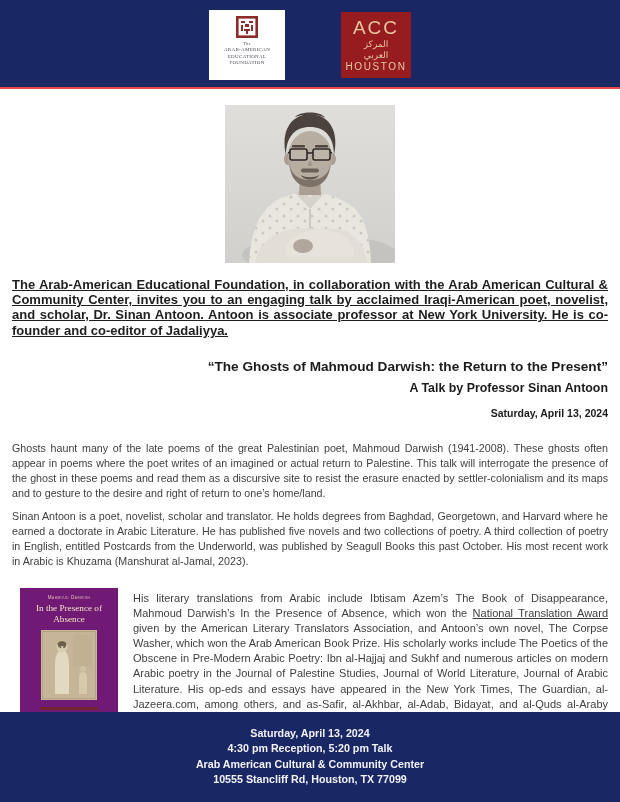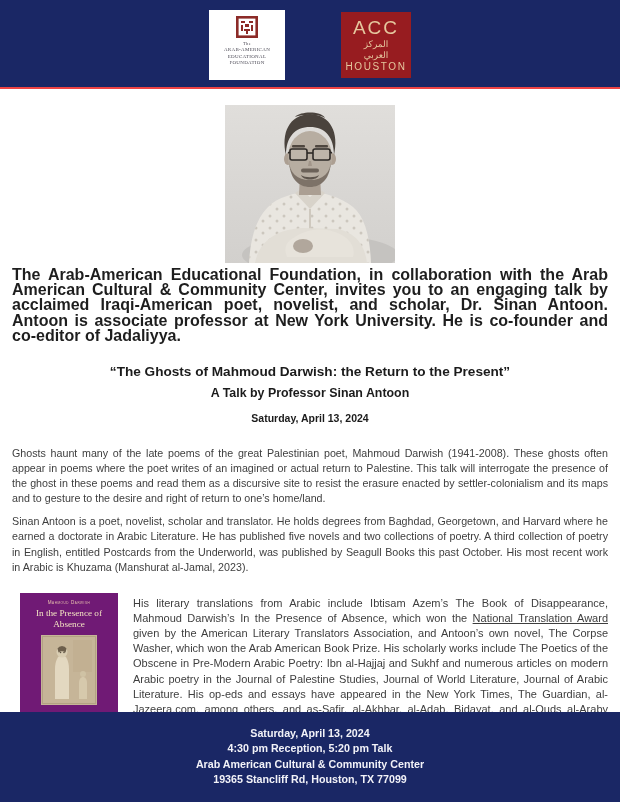--- a/index.html
+++ b/index.html
@@ -29,24 +29,24 @@
     display:flex; flex-direction:column; align-items:center; justify-content:center;
     text-align:center; margin-top:2px;
   }
   .acc-acronym { font-size:19px; line-height:19px; letter-spacing:2px; font-weight:400; }
   .acc-arabic  { font-size:9px;  line-height:11px; margin:2px 16px 1px; }
   .acc-city    { font-size:10px;  line-height:9px; letter-spacing:1.6px; }
   
   main { padding:0 12px; }
   .portrait { display:block; width:170px; margin:16px auto 0; }
   .intro {
-    font-weight:bold; color:#1e1e1e;
-    font-size:16px; line-height:15.2px; text-align:justify;
-  }
-  .title-block { text-align:center; margin-top:21px; color:#1b1b1b; }
+    margin-top:10px; font-weight:bold; color:#1e1e1e;
+    font-size:13px; line-height:15.2px; text-align:justify;text-decoration:underline;
+  }
+  .title-block { text-align:right; margin-top:21px; color:#1b1b1b; }
   .title-block h1 { font-size:13.6px; line-height:16px; margin-bottom:6px; }
   .title-block h2 { font-size:12.4px; line-height:14px; margin-bottom:12px; }
   .title-block h3 { font-size:10.5px; line-height:12px; }
   .body-para {
     font-size:10.7px; line-height:15.1px; text-align:justify; color:#3e3e3e;
     margin-top:22px;
   }
   .body-para + .body-para { margin-top:8px; }
   
   .book-row { display:flex; gap:15px; margin-top:18px; margin-left:8px; }
@@ -187,16 +187,16 @@
       </div>
       <p class="book-text"><span>His literary translations from Arabic include Ibtisam Azem’s The Book of Disappearance, Mahmoud Darwish’s In the Presence of Absence, which won the </span><a class="ntaward">National Translation Award</a><span> given by the American Literary Translators Association, and Antoon’s own novel, The Corpse Washer, which won the Arab American Book Prize. His scholarly works include The Poetics of the Obscene in Pre-Modern Arabic Poetry: Ibn al-Hajjaj and Sukhf and numerous articles on modern Arabic poetry in the Journal of Palestine Studies, Journal of World Literature, Journal of Arabic Literature.  His op-eds and essays have appeared in the New York Times, The Guardian, al-Jazeera.com, among others, and as-Safir, al-Akhbar, al-Adab, Bidayat, and al-Quds al-Araby where he writes a regular column.</span></p>
     </section>
 
   </main>
 
   <footer class="bottom-band">
     <div>Saturday, April 13, 2024</div>
     <div>4:30 pm Reception, 5:20 pm Talk</div>
     <div>Arab American Cultural &amp; Community Center</div>
-    <div>19365 Stancliff Rd, Houston, TX 77099</div>
+    <div>10555 Stancliff Rd, Houston, TX 77099</div>
   </footer>
 
 </div>
 
 </body></html>

